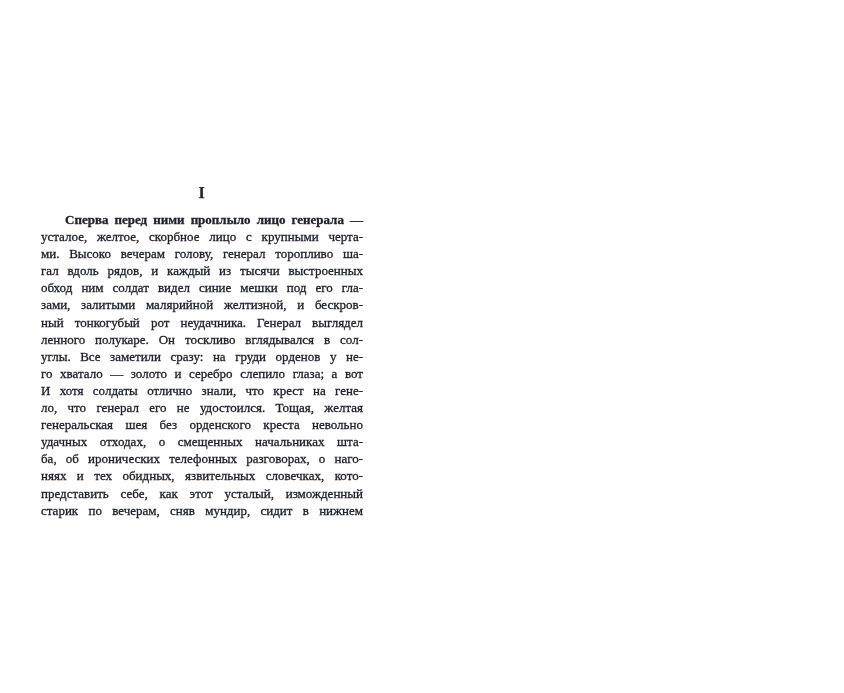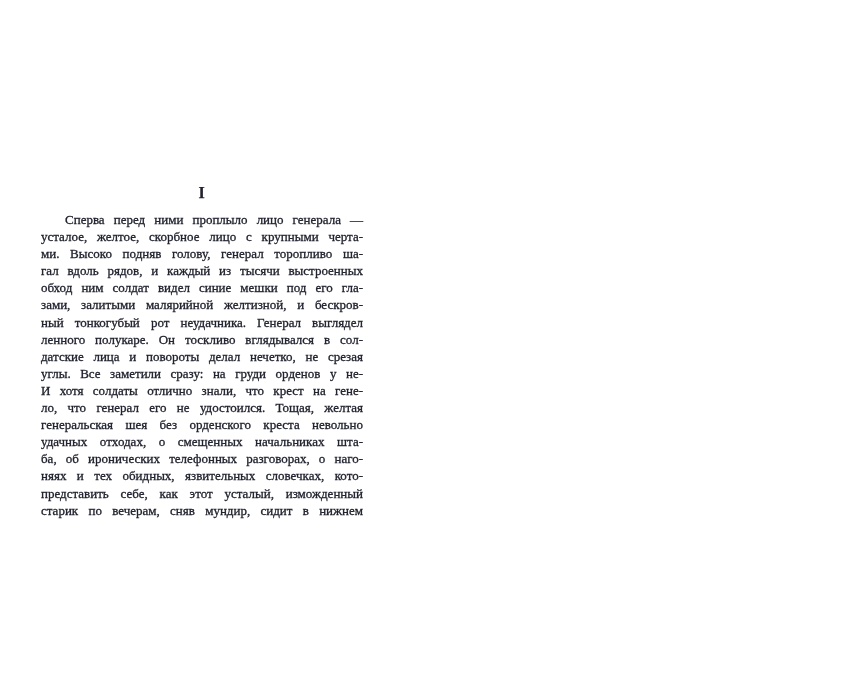--- a/index.html
+++ b/index.html
@@ -49,40 +49,41 @@
     width: 322px;
     font-size: 13px;
     line-height: 17.1px;
   }
   .line {
     text-align: justify;
     text-align-last: justify;
   }
   .line.indent {
     text-indent: 24px;
+    font-weight: bold;
   }
 </style>
 </head>
 <body>
 
 <div class="screen">
 
   <section class="page page-left">
     <div class="chapter-heading">I</div>
     <div class="text-block text-left">
         <div class="line indent">Сперва перед ними проплыло лицо генерала —</div>
         <div class="line">усталое, желтое, скорбное лицо с крупными черта-</div>
-        <div class="line">ми. Высоко подняв голову, генерал торопливо ша-</div>
+        <div class="line">ми. Высоко вечерам голову, генерал торопливо ша-</div>
         <div class="line">гал вдоль рядов, и каждый из тысячи выстроенных</div>
         <div class="line">обход ним солдат видел синие мешки под его гла-</div>
         <div class="line">зами, залитыми малярийной желтизной, и бескров-</div>
         <div class="line">ный тонкогубый рот неудачника. Генерал выглядел</div>
         <div class="line">ленного полукаре. Он тоскливо вглядывался в сол-</div>
-        <div class="line">датские лица и повороты делал нечетко, не срезая</div>
         <div class="line">углы. Все заметили сразу: на груди орденов у не-</div>
+        <div class="line">го хватало — золото и серебро слепило глаза; а вот</div>
         <div class="line">И хотя солдаты отлично знали, что крест на гене-</div>
         <div class="line">ло, что генерал его не удостоился. Тощая, желтая</div>
         <div class="line">генеральская шея без орденского креста невольно</div>
         <div class="line">удачных отходах, о смещенных начальниках шта-</div>
         <div class="line">ба, об иронических телефонных разговорах, о наго-</div>
         <div class="line">няях и тех обидных, язвительных словечках, кото-</div>
         <div class="line">представить себе, как этот усталый, изможденный</div>
         <div class="line">старик по вечерам, сняв мундир, сидит в нижнем</div>
       </div>
   </section>

